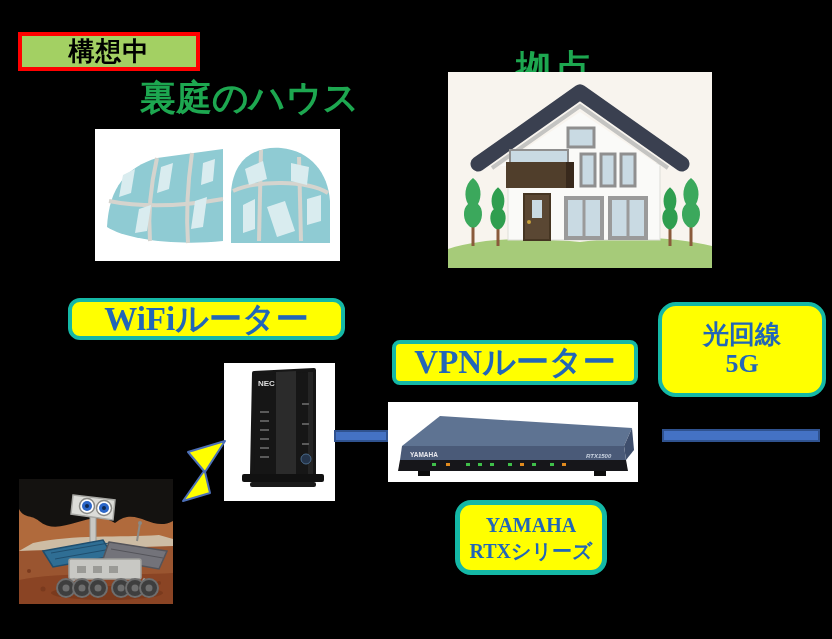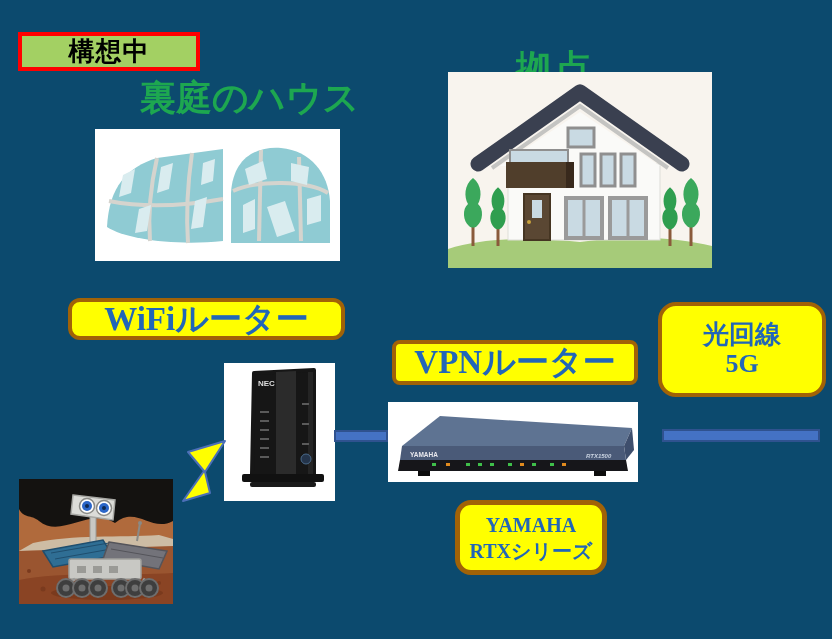--- a/index.html
+++ b/index.html
@@ -1,17 +1,17 @@
 <!DOCTYPE html>
 <html><head>
 <meta charset="utf-8">
 <style>
   html,body{margin:0;padding:0;}
   body{font-family:"Liberation Sans","DejaVu Sans",sans-serif;}
-  .canvas{position:relative;width:832px;height:639px;background:#0c4a6e;overflow:hidden;text-align:right;}
+  .canvas{position:relative;width:832px;height:639px;background:#000000;overflow:hidden;text-align:right;}
 
   
   .status-badge{position:absolute;left:18px;top:32px;width:182px;height:39px;
     background:#A3D063;border:4px solid #FF0000;box-sizing:border-box;
     display:flex;align-items:center;justify-content:center;}
   .status-badge span{font-weight:900;font-size:26px;color:#000;letter-spacing:1px;}
 
   
   .green-title{position:absolute;color:#1DA750;font-family:"Liberation Serif","DejaVu Serif",serif;
     font-weight:bold;white-space:nowrap;}
@@ -20,21 +20,21 @@
 
   
   .img-frame{position:absolute;overflow:hidden;text-decoration:underline;}
   .gh-img{left:95px;top:129px;width:245px;height:132px;background:#FFFFFF;}
   .house-img{left:448px;top:72px;width:264px;height:196px;background:#F8F4EE;}
   .nec-img{left:224px;top:363px;width:111px;height:138px;background:#FFFFFF;}
   .yamaha-img{left:388px;top:402px;width:250px;height:80px;background:#FFFFFF;}
   .rover-img{left:19px;top:479px;width:154px;height:125px;background:#A96338;}
 
   
-  .label-box{position:absolute;background:#FFFF00;border:4px solid #a16207;box-sizing:border-box;
+  .label-box{position:absolute;background:#FFFF00;border:4px solid #14b8a6;box-sizing:border-box;
     color:#2166B8;font-family:"Liberation Serif","DejaVu Serif",serif;font-weight:bold;
     display:flex;flex-direction:column;align-items:center;justify-content:center;line-height:1.1;}
   .wifi-box{left:68px;top:298px;width:277px;height:42px;border-radius:12px;font-size:33px;}
   .vpn-box{left:392px;top:340px;width:246px;height:45px;border-radius:8px;font-size:33px;}
   .fiber-box{left:658px;top:302px;width:168px;height:95px;border-radius:18px;font-size:26px;}
   .rtx-box{left:455px;top:500px;width:152px;height:75px;border-radius:16px;border-width:5px;font-size:20px;line-height:1.3;}
 
   
   .link-bar{position:absolute;background:#4472C4;border:2px solid #2F528F;box-sizing:border-box;}
   .bar-left{left:334px;top:430px;width:54px;height:12px;}

